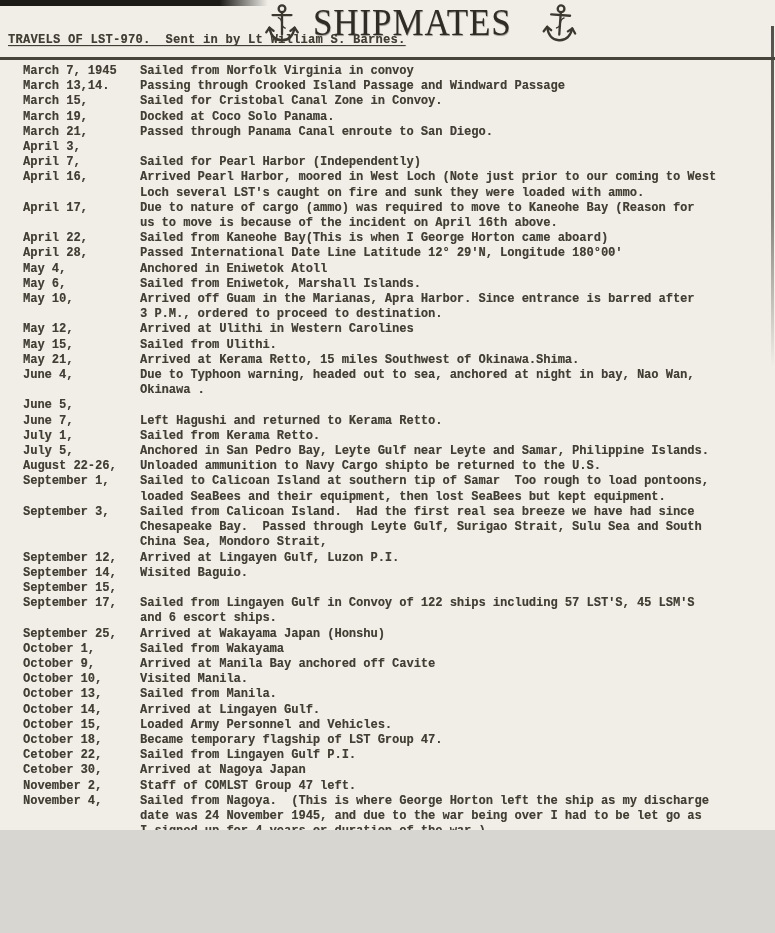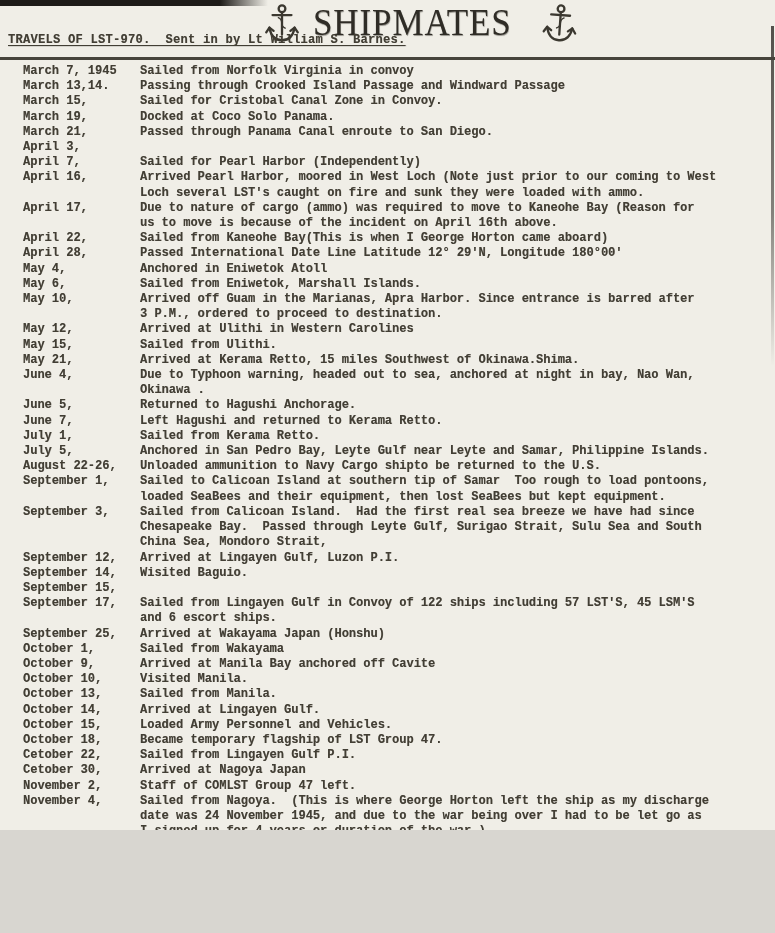--- a/index.html
+++ b/index.html
@@ -201,21 +201,20 @@
 
 
     <div class="row">
       <div class="date">June 4,</div>
       <div class="desc">Due to Typhoon warning, headed out to sea, anchored at night in bay, Nao Wan,
 Okinawa .</div>
     </div>
 
     <div class="row">
       <div class="date">June 5,</div>
-      <div class="desc">Returned to Hagushi Anchorage.</div>
     </div>
 
     <div class="row">
       <div class="date">June 7,</div>
       <div class="desc">Left Hagushi and returned to Kerama Retto.</div>
     </div>
 
     <div class="row">
       <div class="date">July 1,</div>
       <div class="desc">Sailed from Kerama Retto.</div>

